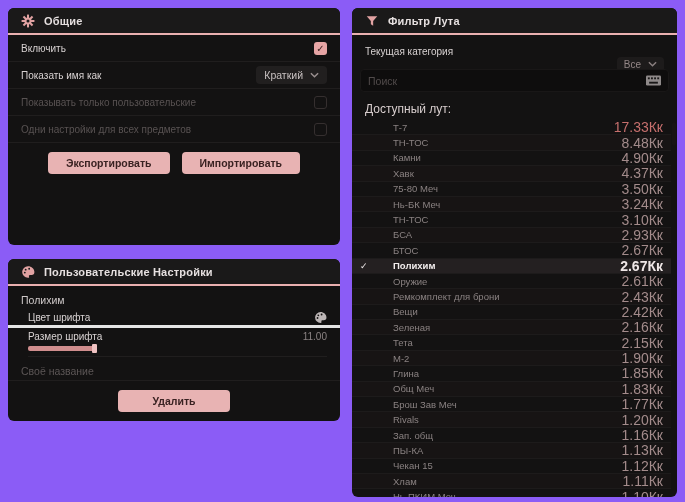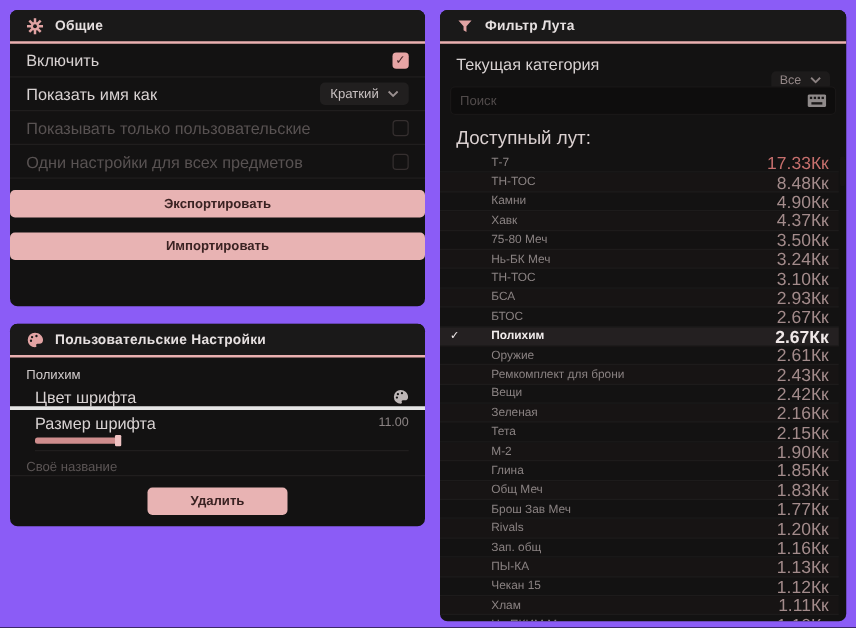--- a/index.html
+++ b/index.html
@@ -21,21 +21,21 @@
     border-bottom:2px solid #eab0b0;
   }
   .panel-title { color:#e6e0e0; font-size:11px; font-weight:bold; letter-spacing:.2px; }
   .hicon { width:14px; height:14px; flex:none; display:block; }
 
   
   .row {
     display:flex; align-items:center; justify-content:space-between;
     padding:0 13px; border-bottom:1px solid #201e1e;
   }
-  .lbl { color:#d8d2d2; font-size:13px; }
+  .lbl { color:#d8d2d2; font-size:10px; }
   .lbl.dim { color:#585252; }
 
   
   .cbx {
     width:13px; height:13px; border-radius:3px; background:#e7a5a5;
     color:#3c1f1f; font-size:10px; line-height:13px; text-align:center; font-weight:bold;
   }
   .cbx.off { background:transparent; border:1px solid #352f2f; color:transparent; }
 
   
@@ -49,21 +49,21 @@
   
   .btn {
     background:#e8b3b3; color:#3a2222; border:none; border-radius:4px;
     font-family:inherit; font-size:10.5px; font-weight:bold;
     padding:5px 18px; cursor:pointer;
   }
 
   
   .panel-general { height:237px; margin-bottom:14px; }
   .panel-general .row { height:27px; }
-  .btn-row { display:flex; justify-content:center; gap:12px; padding:9px 0;flex-direction:column; }
+  .btn-row { display:flex; justify-content:center; gap:12px; padding:9px 0; }
 
   
   .panel-custom { height:162px; }
   .section-label { color:#cfc9c9; font-size:10.5px; padding:8px 13px 4px; }
   .row-color { height:24px; padding-left:20px; border-bottom:3px solid #e5e5e5; }
   .row-size { padding:3px 13px 0 20px; border-bottom:none; }
   .size-val { color:#8b8383; font-size:10px; }
   .slider { position:relative; height:10px; margin:2px 13px 6px 20px; border-bottom:1px solid #201e1e; padding-bottom:12px; }
   .slider-fill { position:absolute; left:0; top:2px; width:68px; height:5px; background:#cf8d8d; border-radius:2px; }
   .slider-thumb { position:absolute; left:64px; top:0; width:5px; height:9px; background:#efc2c2; border-radius:1px; }
@@ -79,21 +79,21 @@
   
   .panel-filter { height:489px; }
   .row-category { height:32px; border-bottom:none; }
   .search-wrap {
     margin:2px 8px 4px; background:#0e0d0d; border-radius:4px; height:23px;
     display:flex; align-items:center; padding:0 7px; gap:6px;
     border:1px solid #191717;
   }
   .search-wrap input { flex:1; }
   .search-wrap input::placeholder { color:#514b4b; }
-  .avail-label { color:#d9cfcf; font-size:15px; padding:6px 13px 4px; }
+  .avail-label { color:#d9cfcf; font-size:12px; padding:6px 13px 4px; }
 
   .loot-list { position:relative; flex:1; overflow:hidden; padding-right:6px; }
   .loot-row {
     display:flex; align-items:center; height:15.4px; padding:0 8px 0 8px;
     border-bottom:1px solid #1d1b1b;
   }
   .loot-list > div:nth-of-type(odd) { background:#171414; }
   .loot-row .chk { width:13px; color:transparent; font-size:9px; flex:none; }
   .loot-row .nm { flex:1; color:#8a8282; font-size:9.5px; white-space:nowrap; overflow:hidden;margin-left:20px; }
   .loot-row .vl { color:#a38b8b; font-size:14px; }

